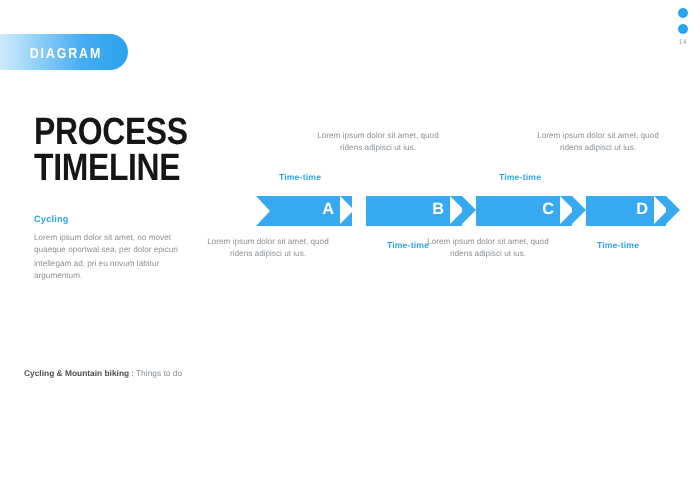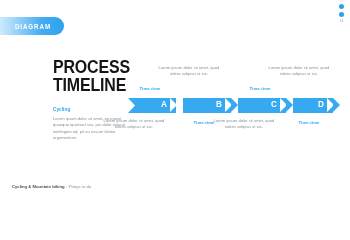--- a/index.html
+++ b/index.html
@@ -38,21 +38,21 @@
     color:#ffffff;
     font-size:7.2px;
     font-weight:bold;
     letter-spacing:1.1px;
     font-family:"Liberation Sans Narrow","Liberation Sans",sans-serif;
     transform:scaleX(.86);
     transform-origin:right center;
   }
 
   
-  .left { position:absolute; left:17px; top:58px; width:80px;margin-left:36px; }
+  .left { position:absolute; left:17px; top:58px; width:80px; }
   .title {
     font-family:"Liberation Sans Narrow","Liberation Sans",sans-serif;
     font-weight:bold;
     font-size:19px;
     line-height:17.5px;
     color:#161616;
     letter-spacing:-0.2px;
     transform:scaleX(.84);
     transform-origin:left top;
     white-space:nowrap;

